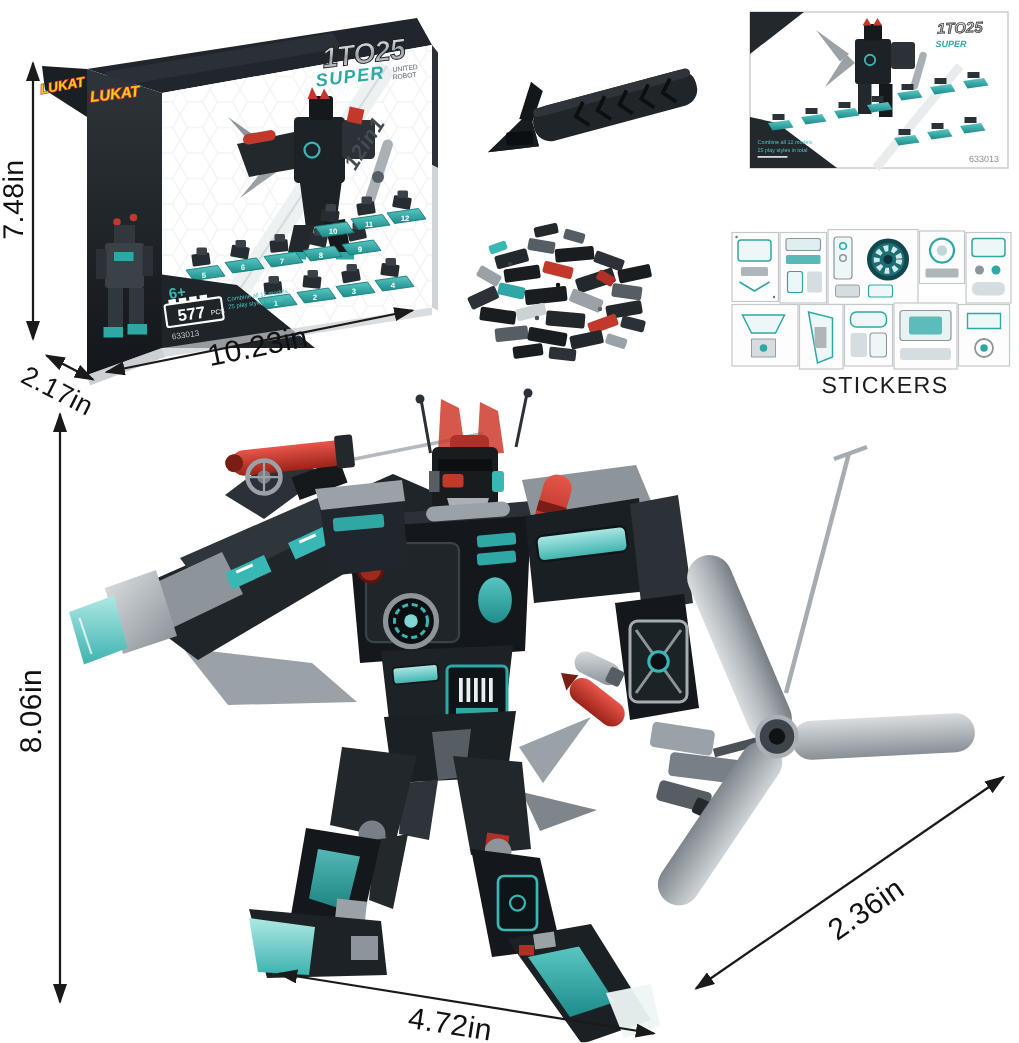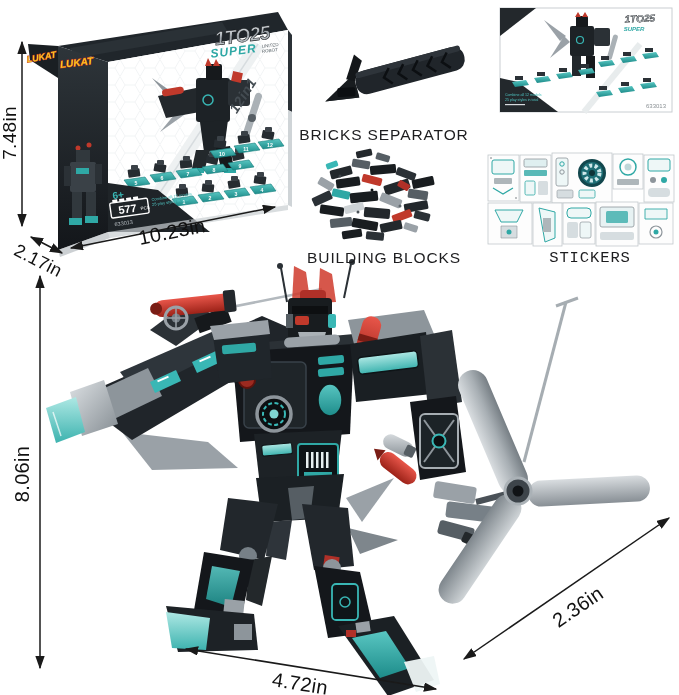--- a/index.html
+++ b/index.html
@@ -541,17 +541,15 @@
   </g>
 </svg>
 
 <div class="dim-label" style="left:10px;top:133px;font-size:19px;transform:translate(-50%,-50%) rotate(-90deg);">7.48in</div>
 <div class="dim-label" style="left:38px;top:261px;font-size:18px;transform:translate(-50%,-50%) rotate(27deg);">2.17in</div>
 <div class="dim-label" style="left:172px;top:232px;font-size:20px;transform:translate(-50%,-50%) rotate(-11.5deg);">10.23in</div>
 <div class="dim-label" style="left:22px;top:474px;font-size:20px;transform:translate(-50%,-50%) rotate(-90deg);">8.06in</div>
 <div class="dim-label" style="left:300px;top:684px;font-size:20px;transform:translate(-50%,-50%) rotate(9deg);">4.72in</div>
 <div class="dim-label" style="left:578px;top:607px;font-size:20px;transform:translate(-50%,-50%) rotate(-34.5deg);">2.36in</div>
 
-<div class="sec-label" style="left:384px;top:135px;">BRICKS SEPARATOR</div>
-<div class="sec-label" style="left:384px;top:258px;">BUILDING BLOCKS</div>
-<div class="sec-label" style="left:590px;top:258px;font-family:Liberation Mono, monospace;">STICKERS</div>
+<div class="sec-label" style="left:590px;top:258px;">STICKERS</div>
 
 </div>
 
 </body></html>

